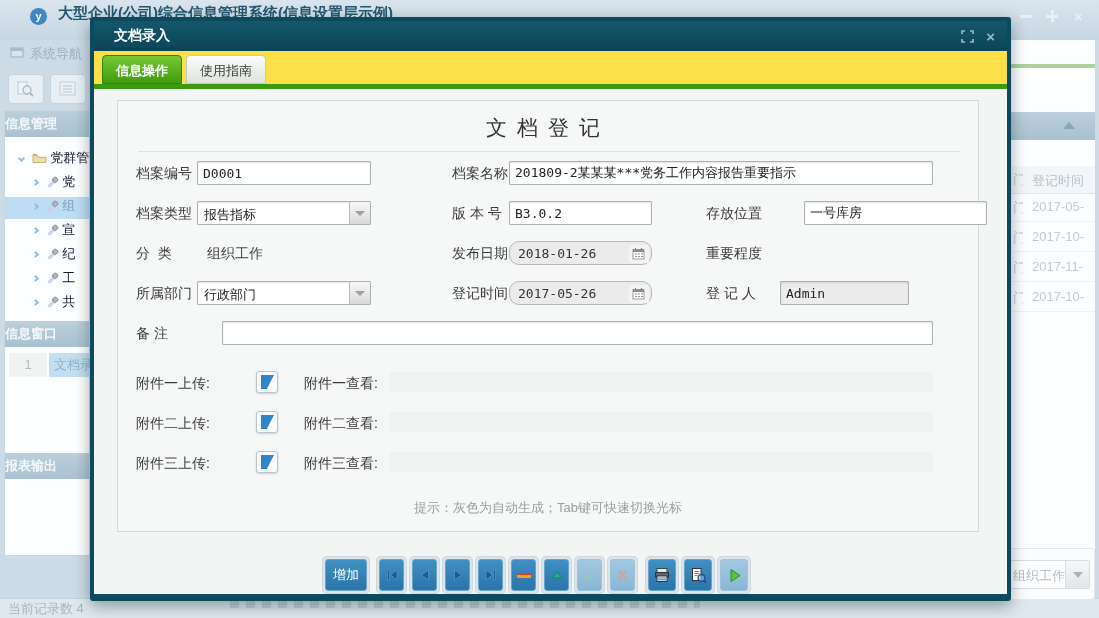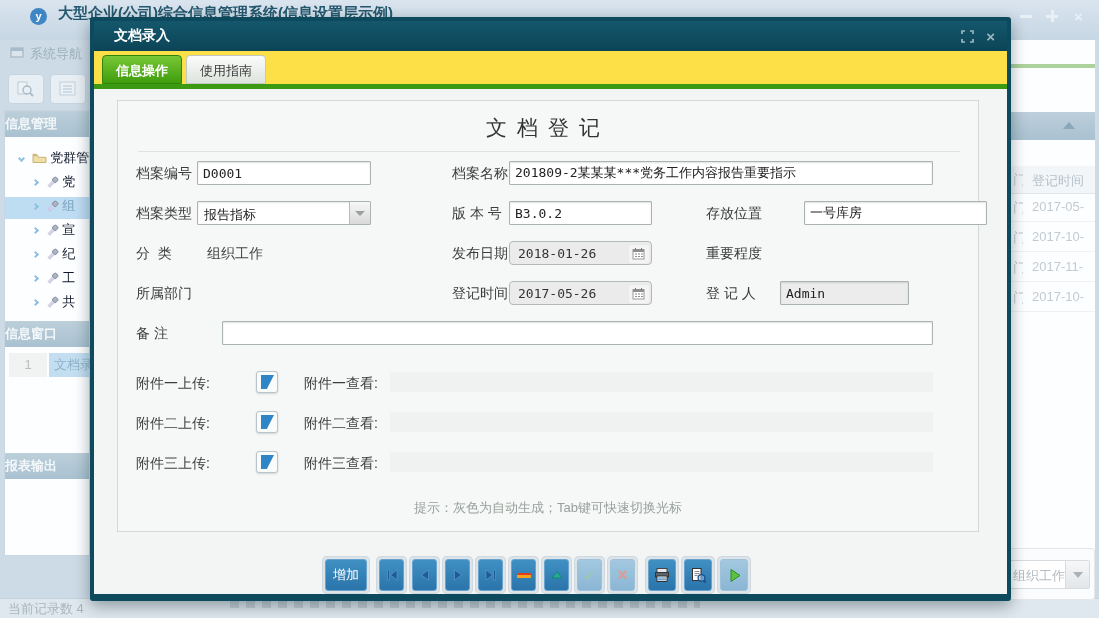--- a/index.html
+++ b/index.html
@@ -61,21 +61,21 @@
   .formbox{left:23px;top:79px;width:862px;height:432px;background:#f6f8f7;border:1px solid #d3d9d6}
   .ftitle{position:absolute;left:0;top:13px;width:100%;text-align:center;font-size:21px;letter-spacing:10px;color:#333}
   .fhr{position:absolute;left:20px;top:50px;width:822px;border-top:1px solid #dde3e0}
   .lbl{position:absolute;font-size:14px;color:#3c3c3c;white-space:pre;line-height:24px}
   .inp{position:absolute;height:24px;border:1px solid #abb3ae;background:#fff;font-family:"DejaVu Sans Mono","Liberation Mono",monospace;font-size:13px;padding:2px 5px;color:#222;box-shadow:inset 0 1px 2px rgba(0,0,0,.12);border-radius:1px}
   .grayed{background:#ececec}
   .ddw{position:absolute;height:24px;border:1px solid #abb3ae;background:#fff;border-radius:1px;box-shadow:inset 0 1px 2px rgba(0,0,0,.10)}
   .ddw .val{position:absolute;left:6px;top:4px;font-size:13px;color:#222;white-space:nowrap}
   .ddw .btn{position:absolute;right:0;top:0;width:21px;height:22px;background:linear-gradient(#f7f7f7,#d9d9d9);border-left:1px solid #b5bcb9}
   .ddw .btn .caret{left:5px;top:9px;border-left-width:5px;border-right-width:5px;border-top:5px solid #9aa0a0}
-  .datew{position:absolute;height:24px;border:1px solid #b3bab6;background:#ebebeb;border-radius:4px}
+  .datew{position:absolute;height:24px;border:1px solid #b3bab6;background:#ebebeb;border-radius:10px}
   .datew .val{position:absolute;left:8px;top:4px;font-family:"DejaVu Sans Mono","Liberation Mono",monospace;font-size:13px;color:#333}
   .datew .cal{position:absolute;right:2px;top:3px;width:20px;height:18px;background:#f4f4f4;border-radius:2px}
   .att-strip{position:absolute;height:20px;background:#f0f2f1}
   .upbtn{position:absolute;width:22px;height:22px;background:#fafbfb;border:1px solid #b8c4cc;border-radius:3px;box-shadow:0 1px 2px rgba(0,0,0,.15)}
   .upshape{position:absolute;left:4px;top:3px;width:13px;height:14px;background:#2e86c8;clip-path:polygon(0 0,100% 0,45% 100%,0 100%)}
   .hint{position:absolute;left:0;top:398px;width:100%;text-align:center;font-size:13px;color:#98a09c}
   
   .bez{position:absolute;top:535px;height:38px;background:#dde4e9;border-radius:5px;box-shadow:inset 0 0 0 1px #cfd8de;padding:3px}
   .tbtn{width:100%;height:100%;border-radius:3px;background:linear-gradient(#4090c4,#2a74aa);border:1px solid #67a3cc;display:flex;align-items:center;justify-content:center;color:#fff;font-size:13px}
   .tbtn.dis{background:linear-gradient(#a3c8e0,#8ab6d4);border-color:#9fc2da}
@@ -271,20 +271,26 @@
         <span class="cal"><svg width="14" height="14" style="margin:2px 0 0 3px">
               <rect x="1" y="2.5" width="11" height="9.5" fill="#fdfdfd" stroke="#9a9a9a"></rect>
               <rect x="1" y="2.5" width="11" height="2.5" fill="#8d8d8d"></rect>
               <path d="M3.5 1v2M9.5 1v2" stroke="#777"></path>
               <path d="M3 7h2M6 7h2M9 7h2M3 9.5h2M6 9.5h2M9 9.5h2" stroke="#8d8d8d"></path>
             </svg></span>
       </div>
       <span class="lbl" style="left:588px;top:140px">重要程度</span>
 
       <span class="lbl" style="left:18px;top:180px">所属部门</span>
+      <div class="ddw" style="left:79px;top:180px;width:174px">
+        <span class="val">行政部门</span>
+        <span class="btn">
+            <span class="caret"></span>
+          </span>
+      </div>
       <span class="lbl" style="left:334px;top:180px">登记时间</span>
       <div class="datew" style="left:391px;top:180px;width:143px">
         <span class="val">2017-05-26</span>
         <span class="cal"><svg width="14" height="14" style="margin:2px 0 0 3px">
               <rect x="1" y="2.5" width="11" height="9.5" fill="#fdfdfd" stroke="#9a9a9a"></rect>
               <rect x="1" y="2.5" width="11" height="2.5" fill="#8d8d8d"></rect>
               <path d="M3.5 1v2M9.5 1v2" stroke="#777"></path>
               <path d="M3 7h2M6 7h2M9 7h2M3 9.5h2M6 9.5h2M9 9.5h2" stroke="#8d8d8d"></path>
             </svg></span>
       </div>

